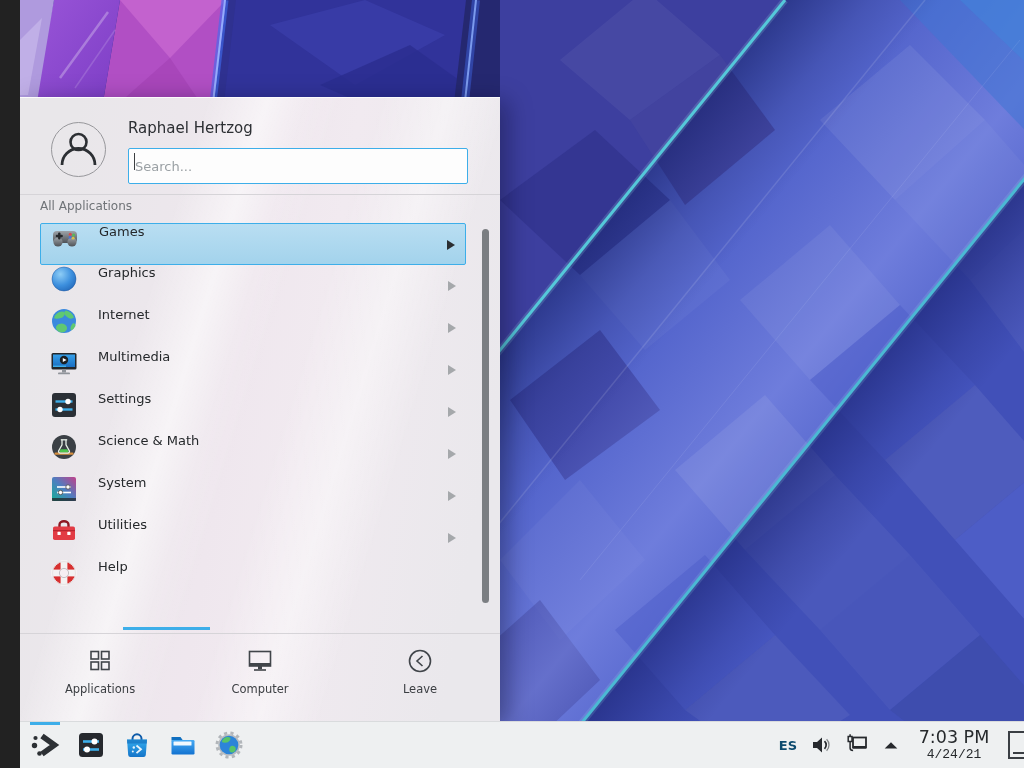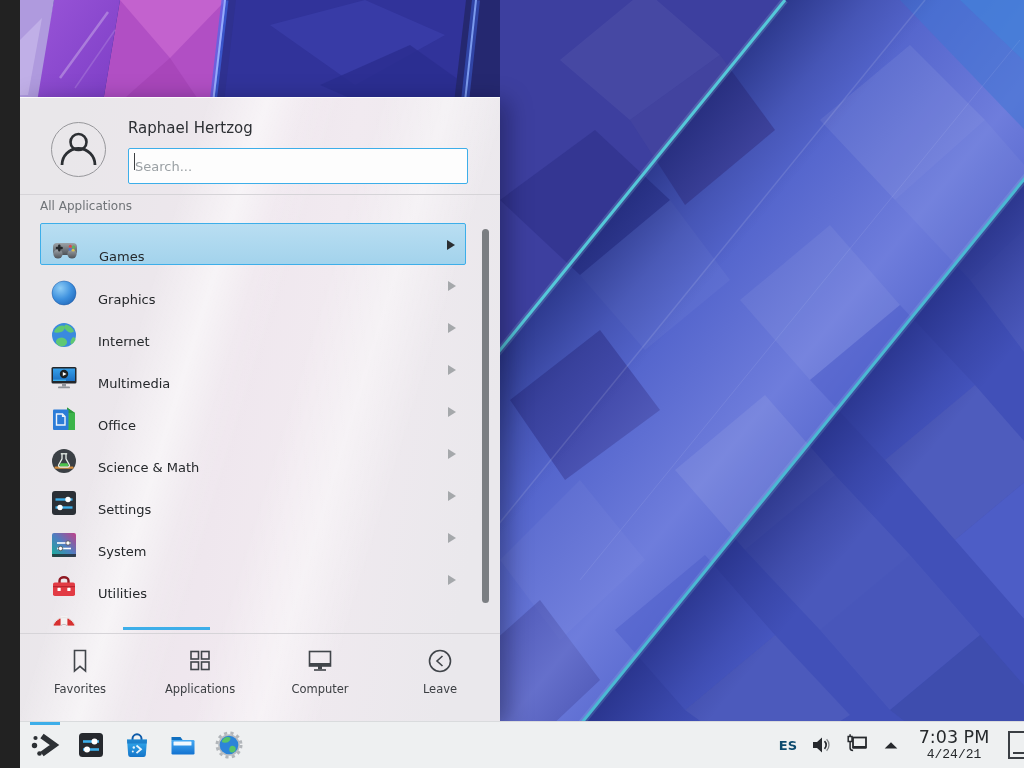--- a/index.html
+++ b/index.html
@@ -23,21 +23,21 @@
   .search-wrap{position:absolute;left:108px;top:50px;width:340px;height:27px;}
   .search-input{width:100%;height:100%;box-sizing:border-box;border:1px solid #3daee9;border-radius:2px;
           background:#fdfdfd;font-family:"DejaVu Sans",sans-serif;font-size:13px;color:#333;
           padding:17px 6px;outline:none;}
   .search-input::placeholder{color:#9aa0a4;}
   .search-caret{position:absolute;left:6px;top:5px;width:1px;height:17px;background:#3c3f41;}
   .hdiv{position:absolute;left:0;width:100%;height:1px;background:#d6d4d8;}
   .section-label{position:absolute;left:20px;top:101px;font-size:12px;color:#6f7377;}
 
   .cat-list{position:absolute;left:20px;top:125px;width:426px;height:403px;overflow:hidden;}
-  .cat-item{position:relative;height:42px;display:flex;align-items:flex-end;box-sizing:border-box;
+  .cat-item{position:relative;height:42px;display:flex;align-items:flex-start;box-sizing:border-box;
             padding-left:10px;}
   .cat-item.hl{background:linear-gradient(180deg,#b9def2,#a3d3ec);
                border:1px solid #3daee9;border-radius:2px;}
   .cat-icon{width:28px;height:28px;flex:0 0 28px;}
   .cat-label{margin-left:20px;font-size:13px;color:#25282b;}
   .cat-arrow{position:absolute;right:10px;top:16px;width:8px;height:10px;}
   .busy-bar{position:absolute;left:103px;top:529px;width:87px;height:3px;background:#3daee9;}
 
   .scrollbar{position:absolute;left:462px;top:131px;width:7px;height:374px;border-radius:4px;
              background:#7b7e82;}
@@ -249,57 +249,44 @@
           <rect x="3" y="16.6" width="13" height="1.4" fill="#3daee9"></rect>
           <rect x="12" y="20.5" width="4" height="3" fill="#90949a"></rect>
           <rect x="8" y="23.5" width="12" height="1.8" rx=".9" fill="#90949a"></rect>
         </svg>
         <span class="cat-label">Multimedia</span>
         <svg class="cat-arrow" viewBox="0 0 8 10">
           <polygon points="0,0 8,5 0,10" fill="#a5a8ab"></polygon>
           </svg>
       </div>
 
-      <div class="cat-item">
-        <svg class="cat-icon" viewBox="0 0 28 28">
-          <polygon points="17,2.5 25,8 25,25 17,25" fill="#3cb44a"></polygon>
-          <polygon points="17,2.5 25,8 17,8" fill="#2e9a3c"></polygon>
-          <rect x="3" y="4.5" width="15.5" height="20.5" rx="1" fill="#2b7cd8"></rect>
-          <path d="M6.5,9 h6 l2.5,2.5 V20 h-8.5 z" fill="none" stroke="#eef4fb" stroke-width="1.4"></path>
-          <path d="M12.5,9 v2.5 h2.5" fill="none" stroke="#eef4fb" stroke-width="1.2"></path>
-        </svg>
-        <span class="cat-label">Office</span>
+
+      <div class="cat-item">
+        <svg class="cat-icon" viewBox="0 0 28 28">
+          <rect x="2" y="2" width="24" height="24" rx="3" fill="#2b3036"></rect>
+          <line x1="5.5" y1="10.5" x2="22.5" y2="10.5" stroke="#3daee9" stroke-width="2.4"></line>
+          <circle cx="18" cy="10.5" r="2.7" fill="#fff"></circle>
+          <line x1="5.5" y1="18.5" x2="22.5" y2="18.5" stroke="#3daee9" stroke-width="2.4"></line>
+          <circle cx="10" cy="18.5" r="2.7" fill="#fff"></circle>
+        </svg>
+        <span class="cat-label">Settings</span>
         <svg class="cat-arrow" viewBox="0 0 8 10">
           <polygon points="0,0 8,5 0,10" fill="#a5a8ab"></polygon>
           </svg>
       </div>
 
       <div class="cat-item">
         <svg class="cat-icon" viewBox="0 0 28 28">
           <circle cx="14" cy="14" r="12" fill="#3b4045"></circle>
           <rect x="4.5" y="19.6" width="19" height="2.2" rx="1" fill="#d89040"></rect>
           <polygon points="10.6,16.2 17.4,16.2 18.8,19.4 9.2,19.4" fill="#4cc44c"></polygon>
           <path d="M12,6.8 v5 L8.6,18 a1.6,1.6 0 0 0 1.5,2.1 h7.8 a1.6,1.6 0 0 0 1.5,-2.1 L16,11.8 v-5" fill="none" stroke="#e8f0e8" stroke-width="1.3"></path>
           <line x1="10.8" y1="6.8" x2="17.2" y2="6.8" stroke="#e8f0e8" stroke-width="1.3"></line>
         </svg>
         <span class="cat-label">Science &amp; Math</span>
-        <svg class="cat-arrow" viewBox="0 0 8 10">
-          <polygon points="0,0 8,5 0,10" fill="#a5a8ab"></polygon>
-          </svg>
-      </div>
-
-      <div class="cat-item">
-        <svg class="cat-icon" viewBox="0 0 28 28">
-          <rect x="2" y="2" width="24" height="24" rx="3" fill="#2b3036"></rect>
-          <line x1="5.5" y1="10.5" x2="22.5" y2="10.5" stroke="#3daee9" stroke-width="2.4"></line>
-          <circle cx="18" cy="10.5" r="2.7" fill="#fff"></circle>
-          <line x1="5.5" y1="18.5" x2="22.5" y2="18.5" stroke="#3daee9" stroke-width="2.4"></line>
-          <circle cx="10" cy="18.5" r="2.7" fill="#fff"></circle>
-        </svg>
-        <span class="cat-label">Settings</span>
         <svg class="cat-arrow" viewBox="0 0 8 10">
           <polygon points="0,0 8,5 0,10" fill="#a5a8ab"></polygon>
           </svg>
       </div>
 
       <div class="cat-item">
         <svg class="cat-icon" viewBox="0 0 28 28">
           <defs>
               <linearGradient id="sysg" x1="0" y1="1" x2="1" y2="0">
             <stop offset="0" stop-color="#16b096"></stop>
@@ -345,26 +332,20 @@
         <span class="cat-label">Help</span>
       </div>
     </div>
 
     <div class="busy-bar"></div>
     <div class="scrollbar"></div>
 
     <div class="footer">
       <div class="ftab">
         <svg viewBox="0 0 30 30">
-          <path d="M9.5,4.5 h11 V25 l-5.5,-4.6 L9.5,25 z" fill="none" stroke="#41454a" stroke-width="1.6"></path>
-        </svg>
-        <div class="ftab-label">Favorites</div>
-      </div>
-      <div class="ftab">
-        <svg viewBox="0 0 30 30">
           <g fill="none" stroke="#41454a" stroke-width="1.6">
             <rect x="6" y="5.5" width="7.5" height="7.5"></rect>
               <rect x="16.5" y="5.5" width="7.5" height="7.5"></rect>
             <rect x="6" y="16" width="7.5" height="7.5"></rect>
               <rect x="16.5" y="16" width="7.5" height="7.5"></rect>
           </g>
         </svg>
         <div class="ftab-label">Applications</div>
       </div>
       <div class="ftab">

